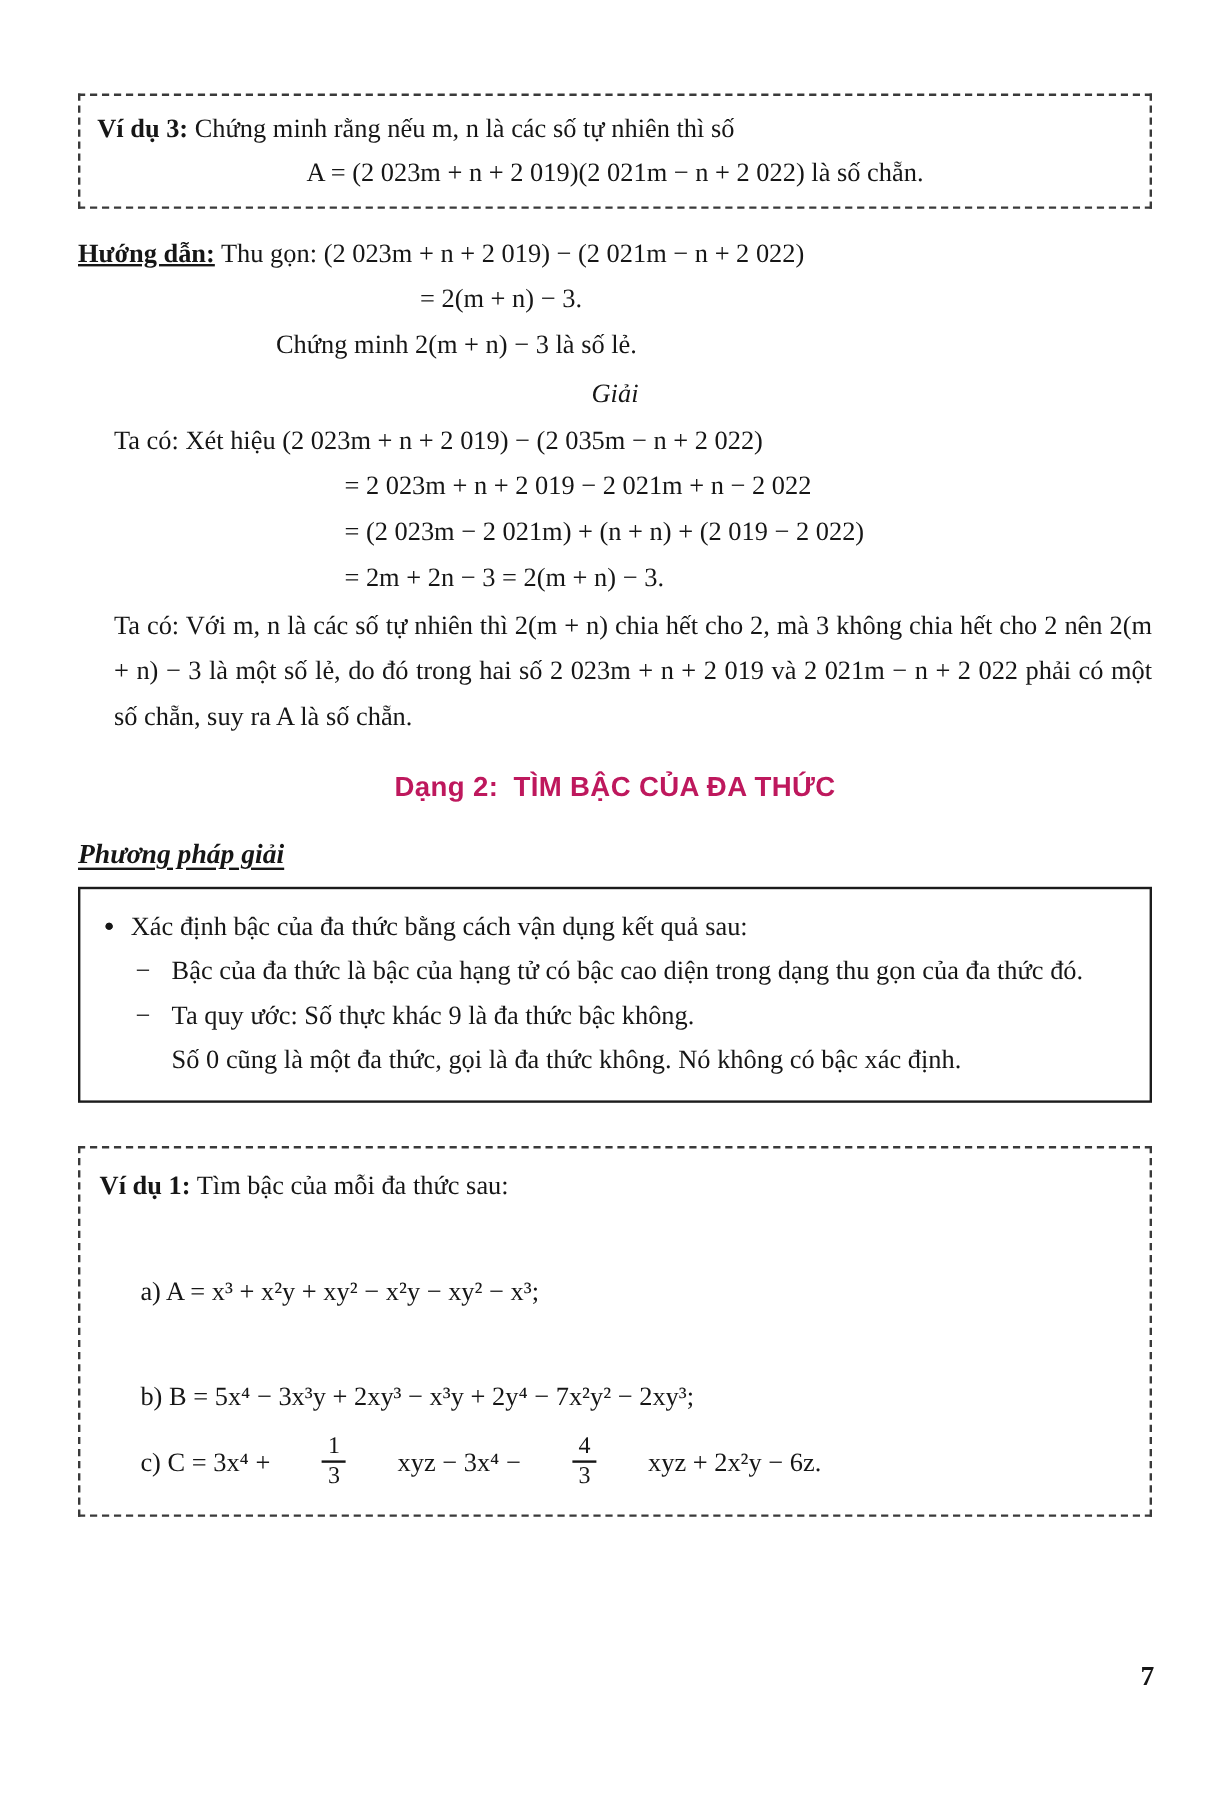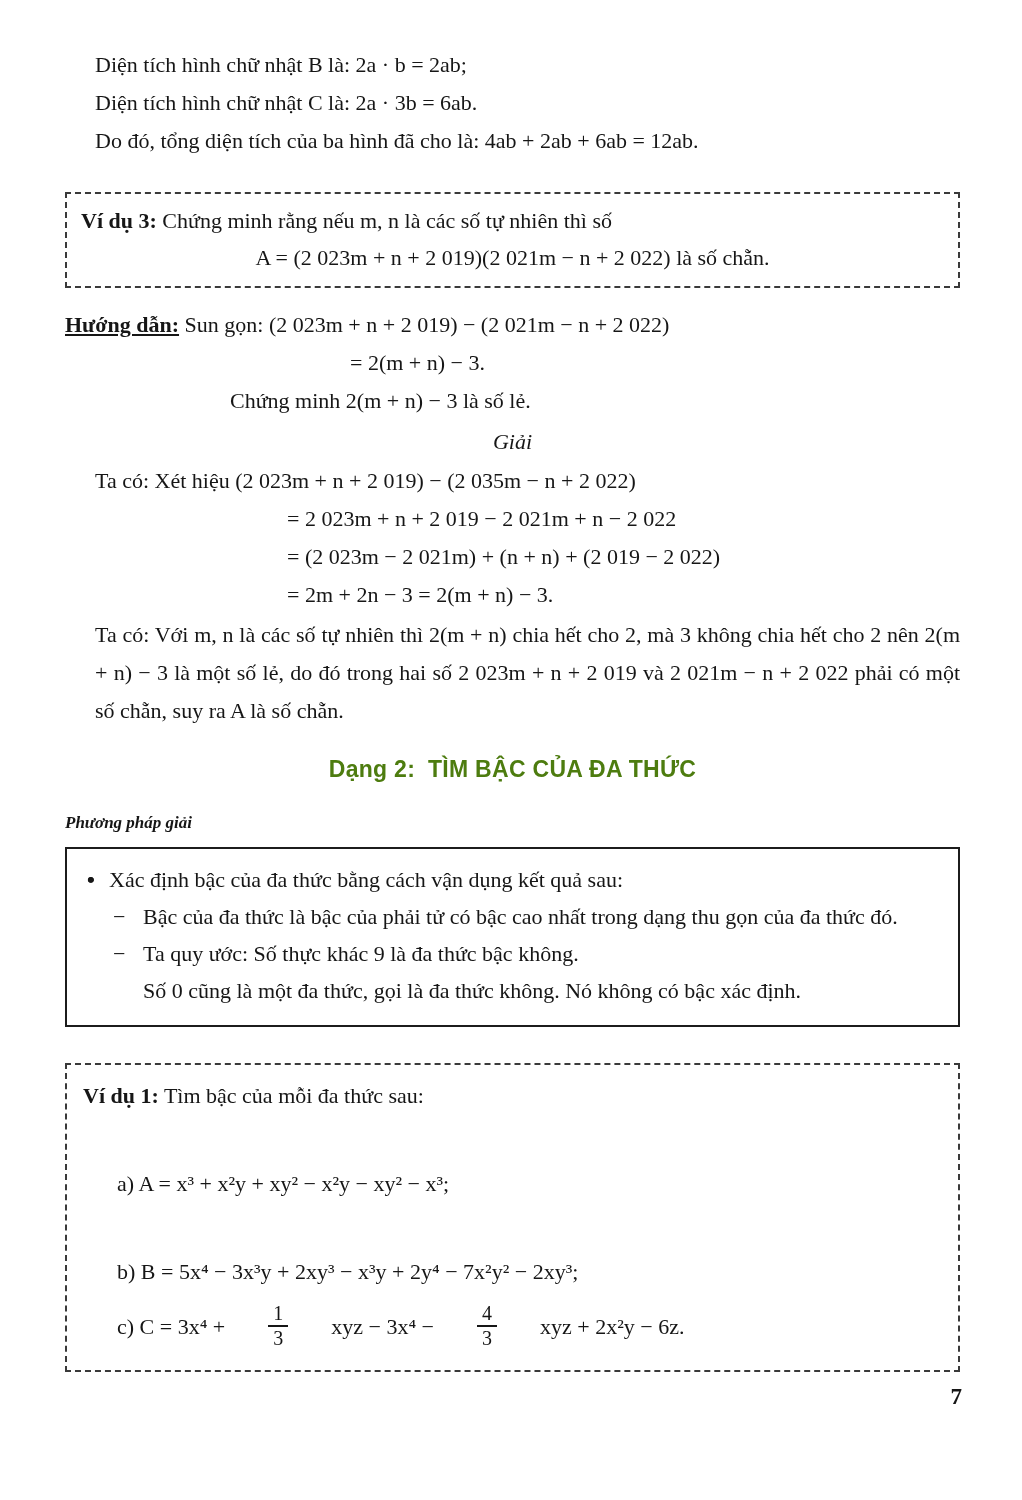--- a/index.html
+++ b/index.html
@@ -50,29 +50,30 @@
     margin-top: 2px;
   }
 
   .dang2 {
     margin-top: 26px;
     text-align: center;
     font-family: "Liberation Sans", "DejaVu Sans", sans-serif;
     font-size: 23px;
     font-weight: 800;
     letter-spacing: 0.3px;
-    color: #4d7c0f;
+    color: #be185d;
   }
   .dang2 .dang2-label { margin-right: 6px; }
 
   .method-title {
     margin-top: 30px;
     font-weight: 700;
     font-style: italic;
-    font-size: 17px;
+    font-size: 23px;
+    text-decoration: underline;
     text-underline-offset: 4px;
   }
 
   .solid-box {
     margin-top: 14px;
     border: 2px solid #1c1c1c;
     padding: 12px 20px 16px 6px;
   }
   .solid-box .li { line-height: 37px; }
   .bullet-item { position: relative; padding-left: 36px; }
@@ -108,38 +109,33 @@
     top: 1384px;
     font-weight: 700;
     font-size: 23px;
   }
 </style>
 </head>
 <body>
 
 <div class="page">
 
-  <section>
-    <p class="line indent">Diện tích hình chữ nhật B là: 2a · b = 2ab;</p>
-    <p class="line indent">Diện tích hình chữ nhật C là: 2a · 3b = 6ab.</p>
-    <p class="line indent">Do đó, tổng diện tích của ba hình đã cho là: 4ab + 2ab + 6ab = 12ab.</p>
-  </section>
 
   <div class="dashed-box example3-box">
     <p class="line">
       <b>Ví dụ 3:</b>
       <span>Chứng minh rằng nếu m, n là các số tự nhiên thì số</span>
     </p>
     <p class="line centered">A = (2 023m + n + 2 019)(2 021m − n + 2 022) là số chẵn.</p>
   </div>
 
   <section class="guide-section">
     <p class="line">
       <b class="underline">Hướng dẫn:</b>
-      <span>Sun gọn:  (2 023m + n + 2 019) − (2 021m − n + 2 022)</span>
+      <span>Thu gọn:  (2 023m + n + 2 019) − (2 021m − n + 2 022)</span>
     </p>
     <p class="line eq-mid">= 2(m + n) − 3.</p>
     <p class="line eq-concl">Chứng minh 2(m + n) − 3 là số lẻ.</p>
   </section>
 
   <p class="giai">Giải</p>
 
   <section>
     <p class="line indent">Ta có: Xét hiệu  (2 023m + n + 2 019) − (2 035m − n + 2 022)</p>
     <p class="line sol-eq">= 2 023m + n + 2 019 − 2 021m + n − 2 022</p>
@@ -159,21 +155,21 @@
     <div class="li bullet-item">
       <span class="marker">•</span>
     </div>
     <div class="li bullet-item">
       <span class="marker">•</span>
       <span>Xác định bậc của đa thức bằng cách vận dụng kết quả sau:</span>
     </div>
     <div class="dash-list">
       <div class="li dash-item">
         <span class="marker">−</span>
-        <span>Bậc của đa thức là bậc của phải tử có bậc cao nhất trong dạng thu gọn của đa thức đó.</span>
+        <span>Bậc của đa thức là bậc của hạng tử có bậc cao diện trong dạng thu gọn của đa thức đó.</span>
       </div>
       <div class="li dash-item">
         <span class="marker">−</span>
         <span>Ta quy ước: Số thực khác 9 là đa thức bậc không.</span>
         <p class="li cont-par">Số 0 cũng là một đa thức, gọi là đa thức không. Nó không có bậc xác định.</p>
       </div>
     </div>
   </div>
 
   <div class="dashed-box example1-box">

